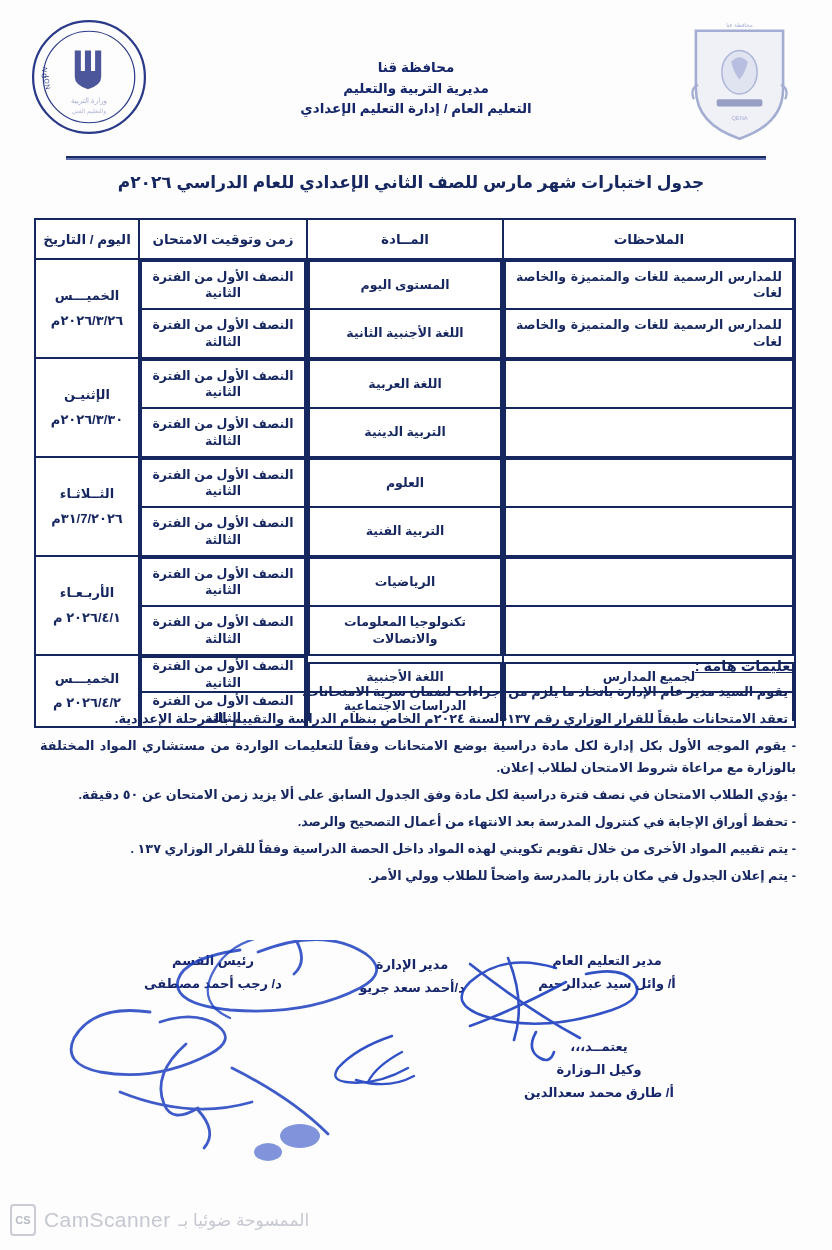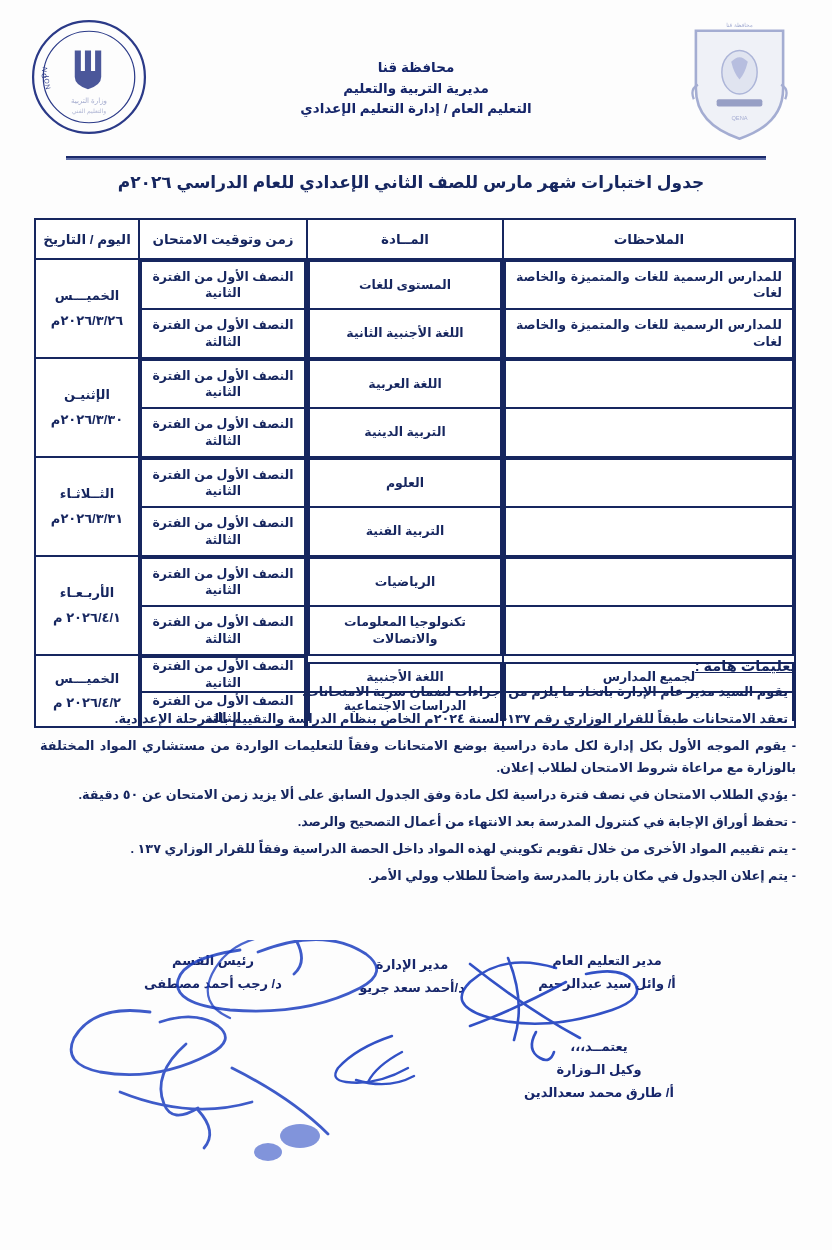--- a/index.html
+++ b/index.html
@@ -295,21 +295,21 @@
               <tr>
                     <td>للمدارس الرسمية للغات والمتميزة والخاصة لغات</td>
                   </tr>
             </tbody>
               </table>
           </td>
           <td class="sub-host">
             <table class="inner-tbl sub-tall">
               <tbody>
                   <tr>
-                    <td>المستوى للغات</td>
+                    <td>المستوى اليوم</td>
                   </tr>
               <tr>
                     <td>اللغة الأجنبية الثانية</td>
                   </tr>
             </tbody>
               </table>
           </td>
           <td class="time-host">
             <table class="inner-tbl time-tall">
               <tbody>
@@ -403,21 +403,21 @@
                     <td>النصف الأول من الفترة الثانية</td>
                   </tr>
               <tr>
                     <td>النصف الأول من الفترة الثالثة</td>
                   </tr>
             </tbody>
               </table>
           </td>
           <td class="date-cell">
             <span class="d-name">الثــلاثـاء</span>
-            <span class="d-num">٢٠٢٦/٣/٣١م</span>
+            <span class="d-num">٢٠٢٦/7/٣١م</span>
           </td>
         </tr>
 
         <tr>
           <td class="note-host">
             <table class="inner-tbl note-tall">
               <tbody>
                   <tr>
                     <td class="centered"></td>
                   </tr>
@@ -565,14 +565,19 @@
       <g fill="#1d3fc0" opacity=".55">
         <ellipse cx="300" cy="196" rx="20" ry="12"></ellipse>
         <ellipse cx="268" cy="212" rx="14" ry="9"></ellipse>
       </g>
       <g fill="none" stroke="#1d3fc0" stroke-width="2.2" stroke-linecap="round" opacity=".8">
         <path d="M268 -4 q-40 6 -56 38 q-14 30 18 44"></path>
       </g>
     </svg>
   </div>
 
+  <div class="footer">
+    <div class="cs-badge">CS</div>
+    <div class="cs-text">CamScanner</div>
+    <div class="cs-ar">الممسوحة ضوئيا بـ</div>
+  </div>
 
 </div>
 
 </body></html>

